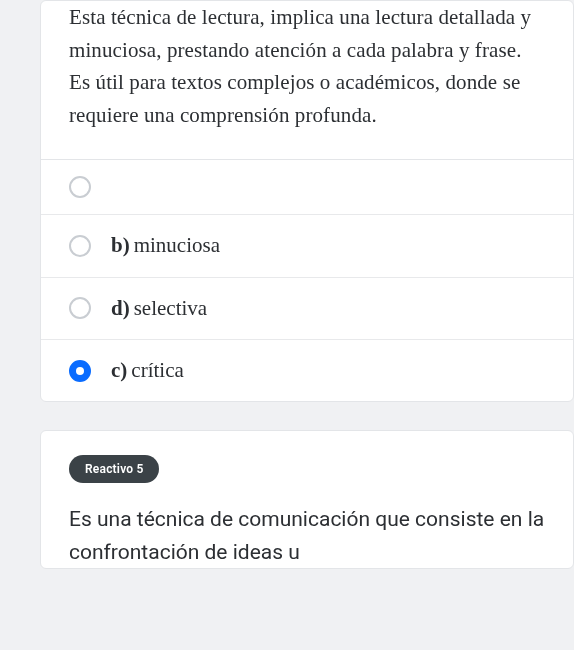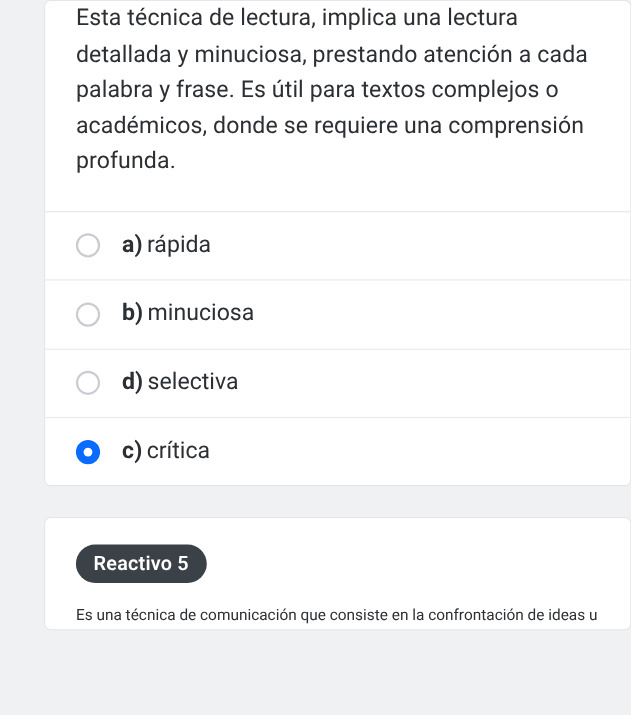--- a/index.html
+++ b/index.html
@@ -14,20 +14,21 @@
     height: 650px;
     padding-left: 40px;
     padding-top: 0;
   }
   .card {
     background: #ffffff;
     border: 1px solid #e3e5e8;
     border-radius: 6px;
     margin-bottom: 28px;
     overflow: hidden;
+    font-family: Liberation Serif, serif;
   }
   .prompt-block {
     padding: 0 28px 28px 28px;
   }
   .prompt-text {
     font-size: 21px;
     line-height: 1.55;
     color: #2c2f33;
     font-weight: 400;
     letter-spacing: 0.1px;
@@ -76,50 +77,47 @@
   .card2 {
     background: #ffffff;
     border: 1px solid #e3e5e8;
     border-radius: 6px;
     padding: 24px 28px 0 28px;
   }
   .badge {
     display: inline-block;
     background: #3b4247;
     color: #ffffff;
-    font-size: 18px;
+    font-size: 12px;
     font-weight: 600;
     padding: 7px 16px;
     border-radius: 999px;
     margin-bottom: 20px;
     letter-spacing: 0.2px;
   }
   .prompt-text2 {
-    font-size: 14px;
+    font-size: 21px;
     line-height: 1.55;
     color: #2c2f33;
     font-weight: 400;
   }
 </style>
 </head>
 <body>
 
 <div class="page">
 
   <div class="card">
     <div class="prompt-block">
       <p class="prompt-text">Esta técnica de lectura, implica una lectura detallada y minuciosa, prestando atención a cada palabra y frase. Es útil para textos complejos o académicos, donde se requiere una comprensión profunda.</p>
     </div>
     <div class="options">
 
       <div class="option-row">
         <span class="radio"></span>
-        <span class="option-label">
-          <span class="letter">a)</span><span>rápida</span>
-        </span>
       </div>
 
       <div class="option-row">
         <span class="radio"></span>
         <span class="option-label">
           <span class="letter">b)</span><span>minuciosa</span>
         </span>
       </div>
 
       <div class="option-row">

